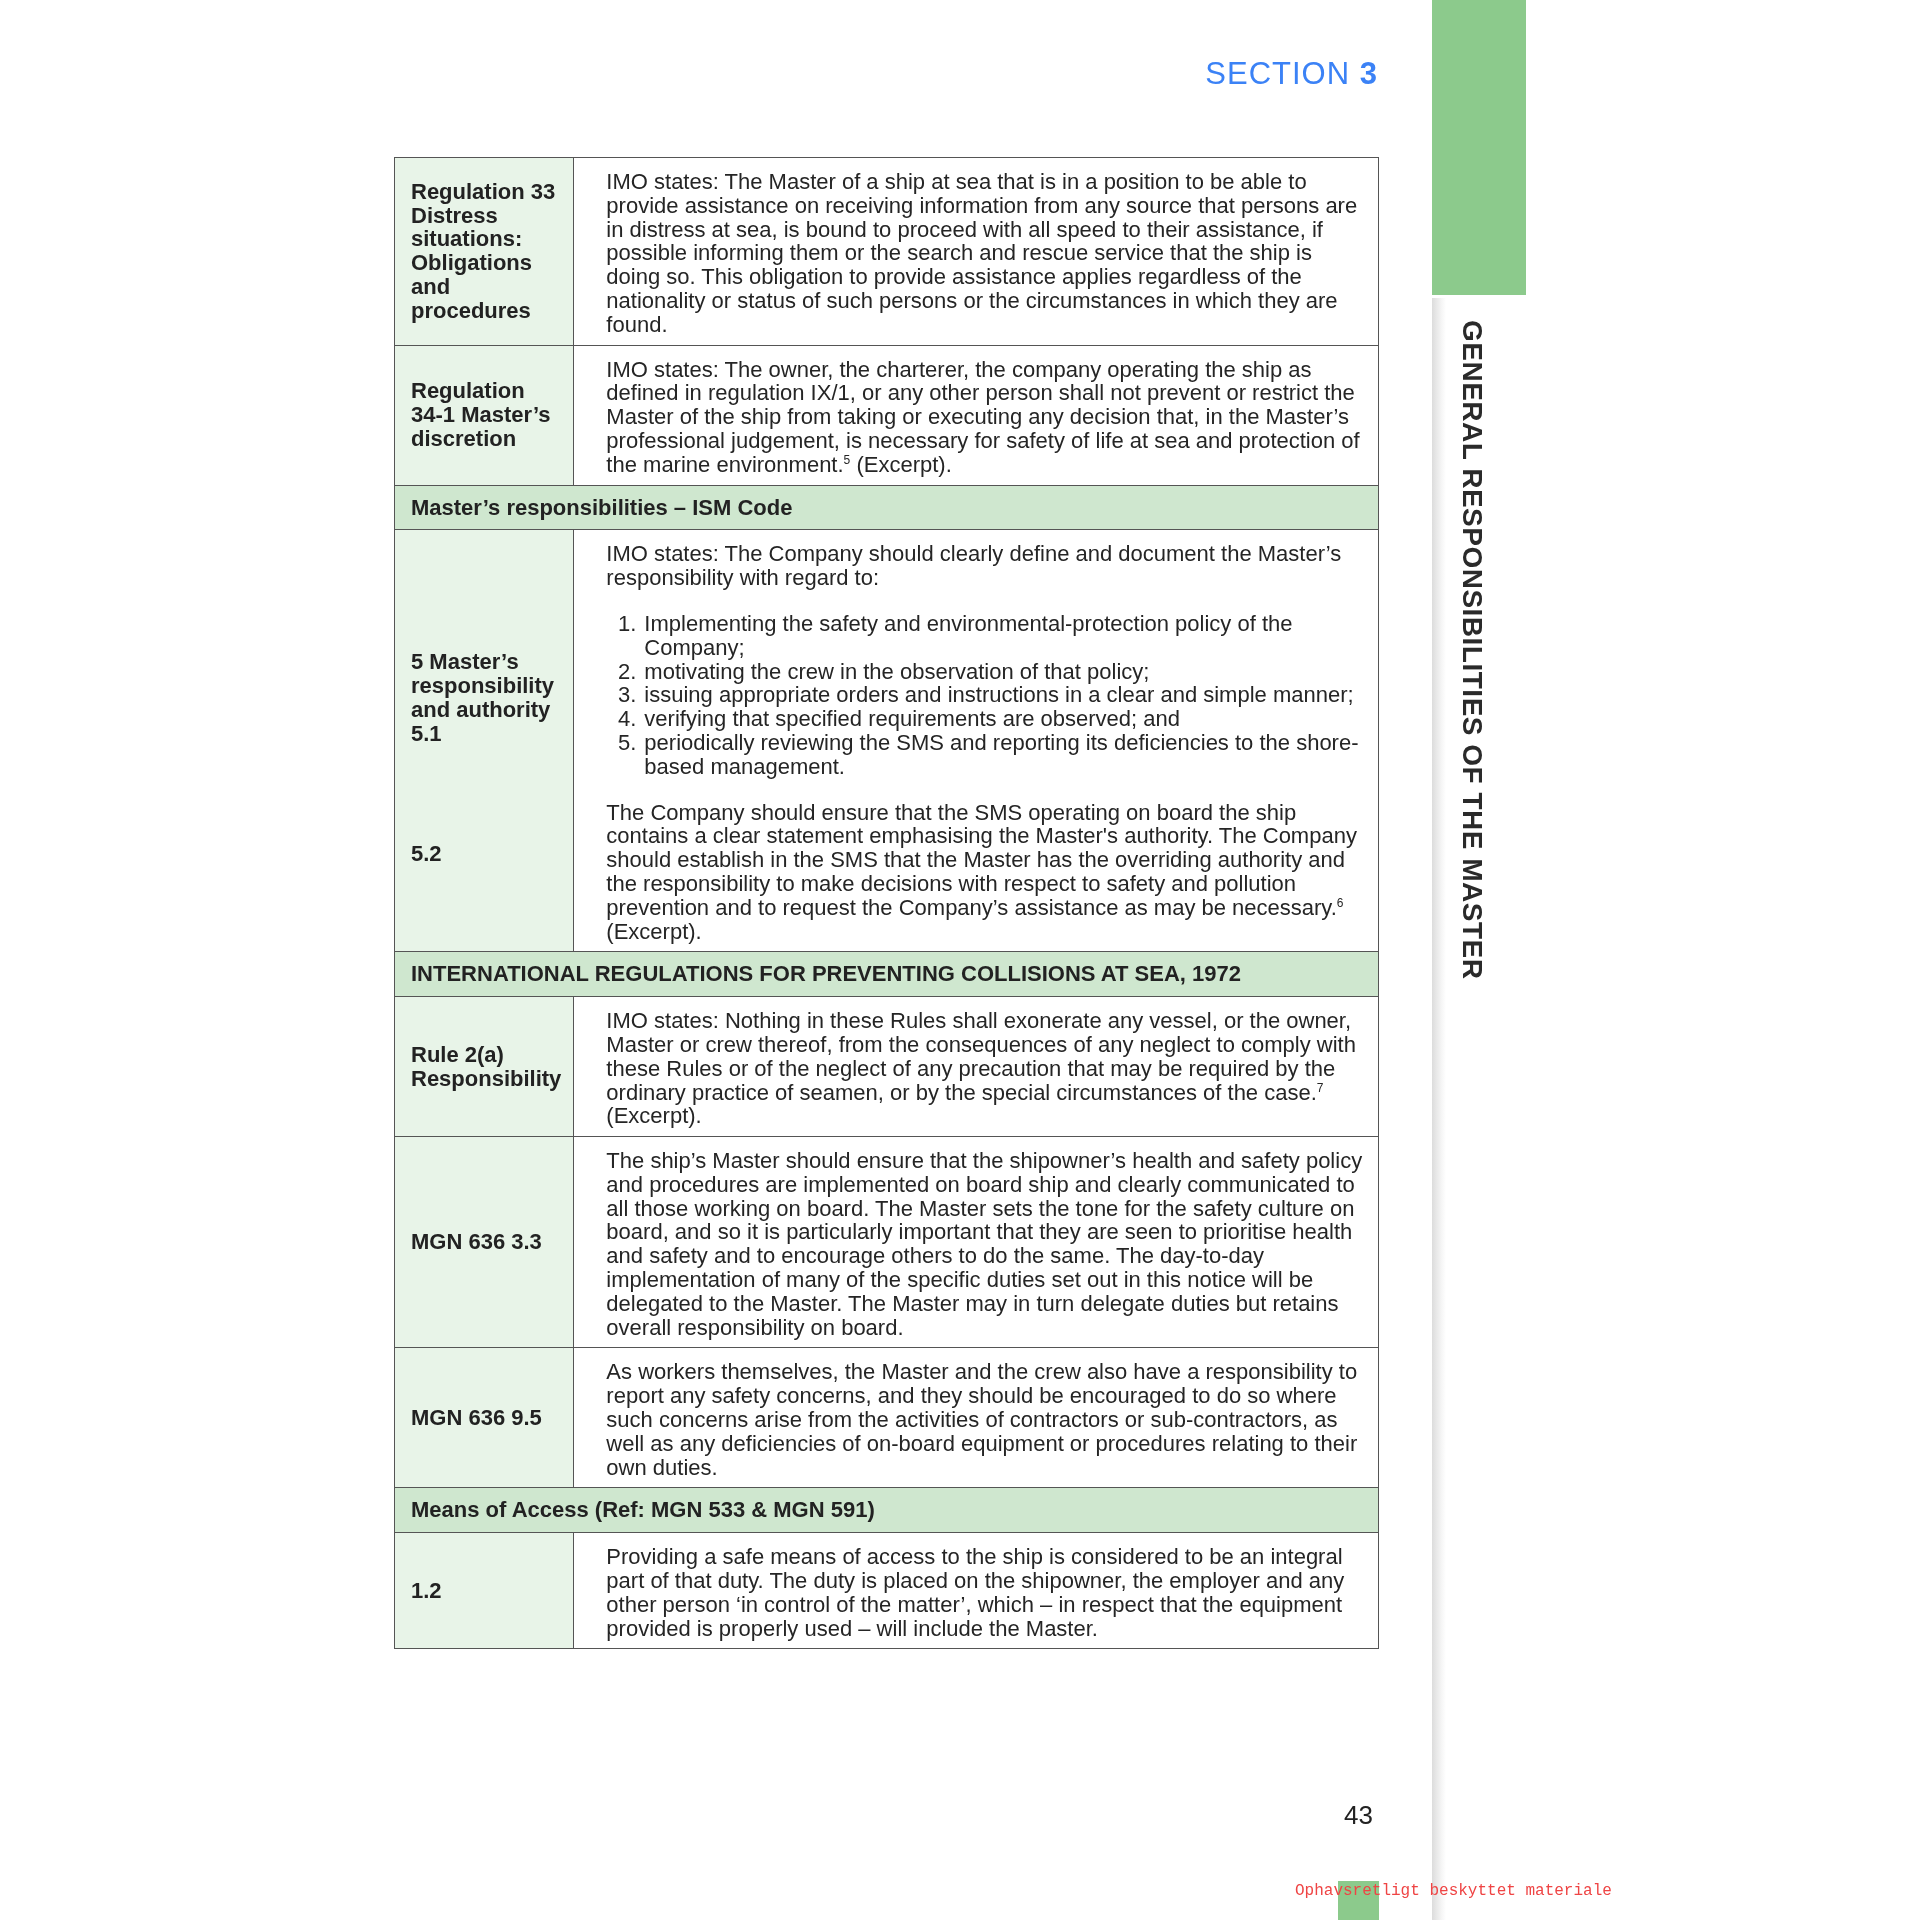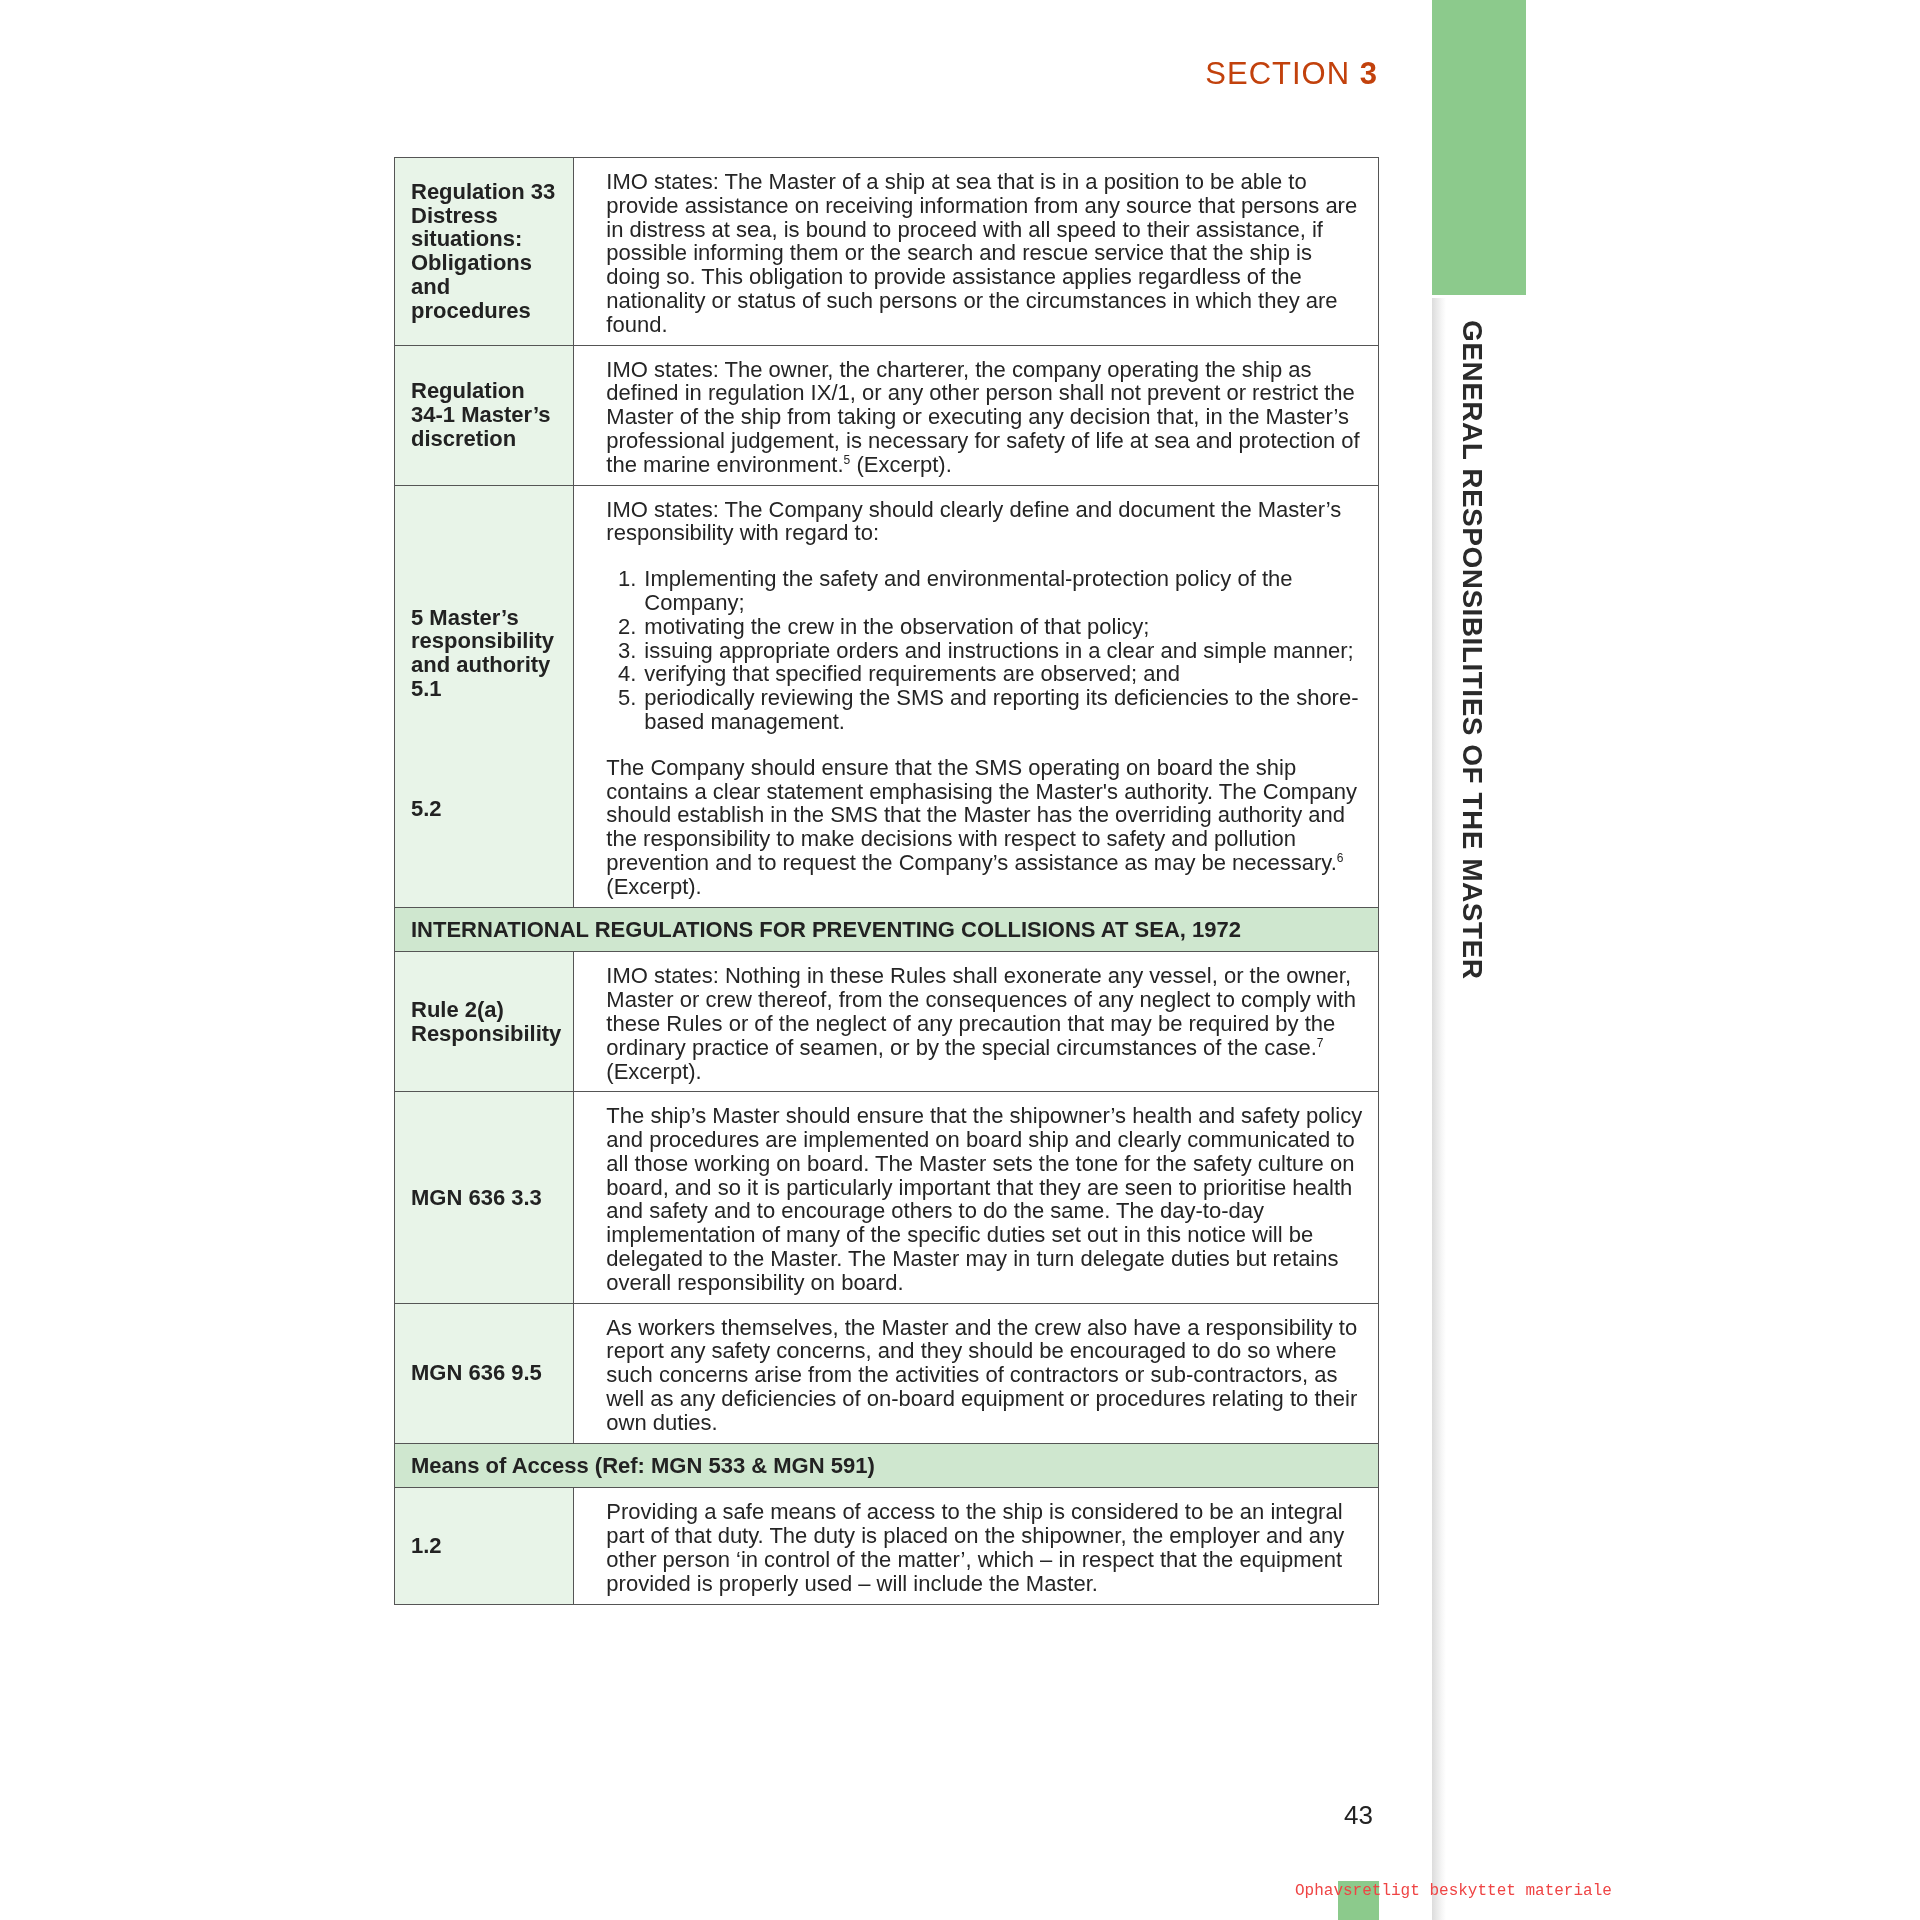--- a/index.html
+++ b/index.html
@@ -12,21 +12,21 @@
     position: relative;
     font-family: "Liberation Sans", sans-serif;
     color: #222;
   }
   .section-header {
     position: absolute;
     top: 56px;
     right: 542px;
     font-size: 31px;
     letter-spacing: 1px;
-    color: #c2410c;
+    color: #3b82f6;
     font-family: "Liberation Sans", sans-serif;
   }
   .section-header b { font-weight: 700; }
 
   .side-tab {
     position: absolute;
     left: 1432px; top: 0;
     width: 94px; height: 295px;
     background: #8cca8c;
   }
@@ -136,20 +136,23 @@
       </td>
     </tr>
 
     <tr>
       <td class="ref">Regulation 34-1 Master’s discretion</td>
       <td class="body">
         <p><span>IMO states: The owner, the charterer, the company operating the ship as defined in regulation IX/1, or any other person shall not prevent or restrict the Master of the ship from taking or executing any decision that, in the Master’s professional judgement, is necessary for safety of life at sea and protection of the marine environment.</span><sup>5</sup><span> (Excerpt).</span></p>
       </td>
     </tr>
 
+    <tr>
+      <td class="group" colspan="2">Master’s responsibilities – ISM Code</td>
+    </tr>
 
     <tr>
       <td class="ref" style="vertical-align: top; padding-top: 0; padding-bottom: 0;">
         <div class="ref-51">5 Master’s responsibility and authority 5.1</div>
         <div class="ref-52">5.2</div>
       </td>
       <td class="body">
         <p>IMO states: The Company should clearly define and document the Master’s responsibility with regard to:</p>
         <ol class="items">
           <li>Implementing the safety and environmental-protection policy of the Company;</li>

